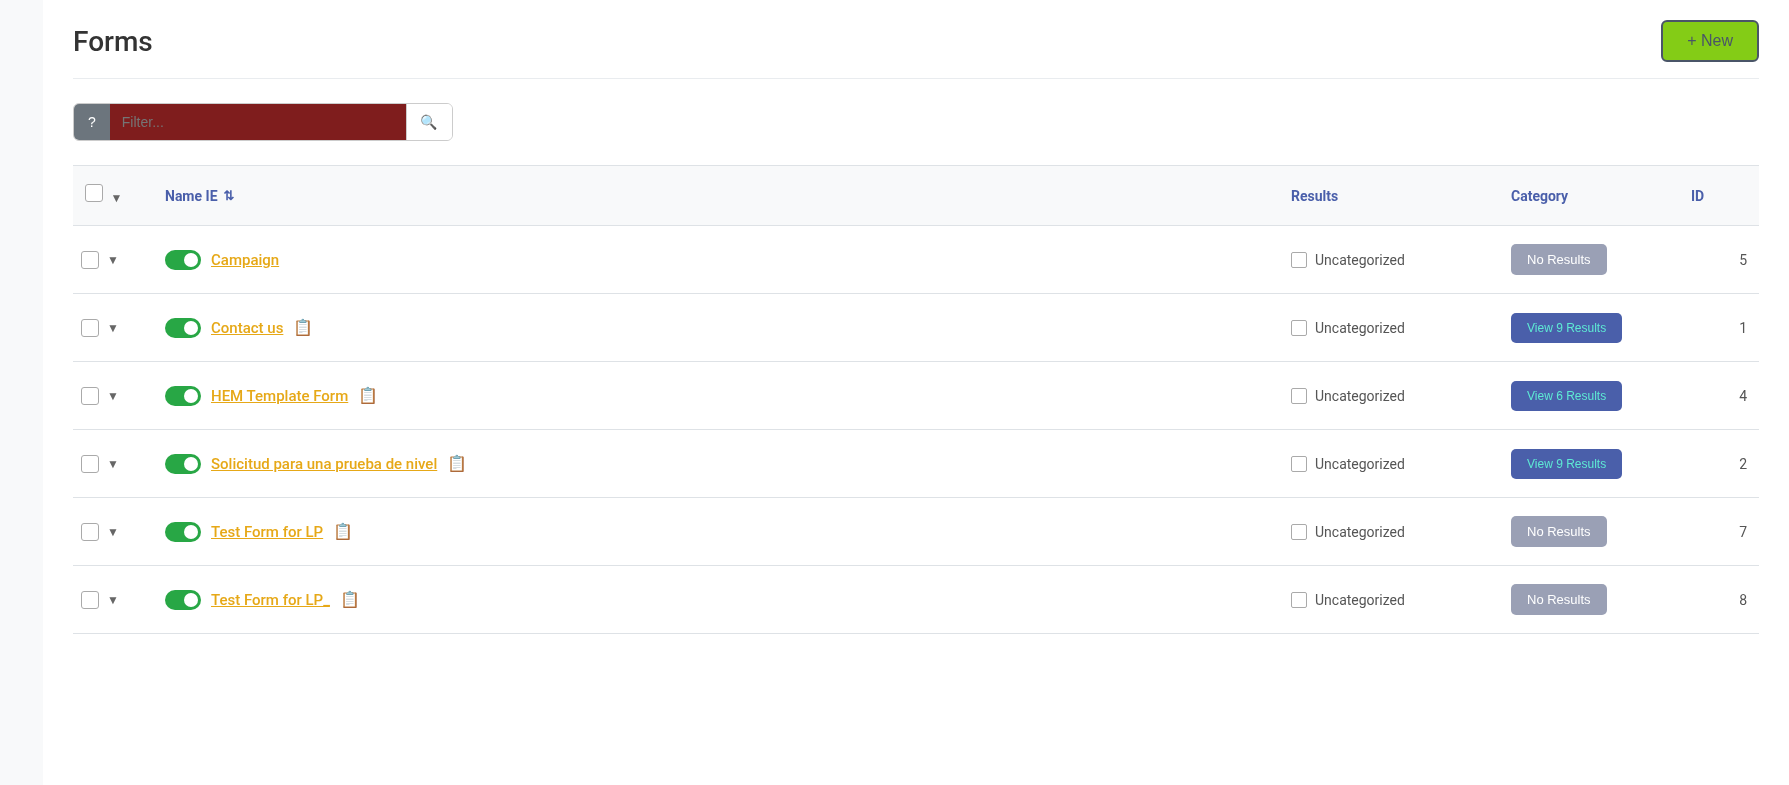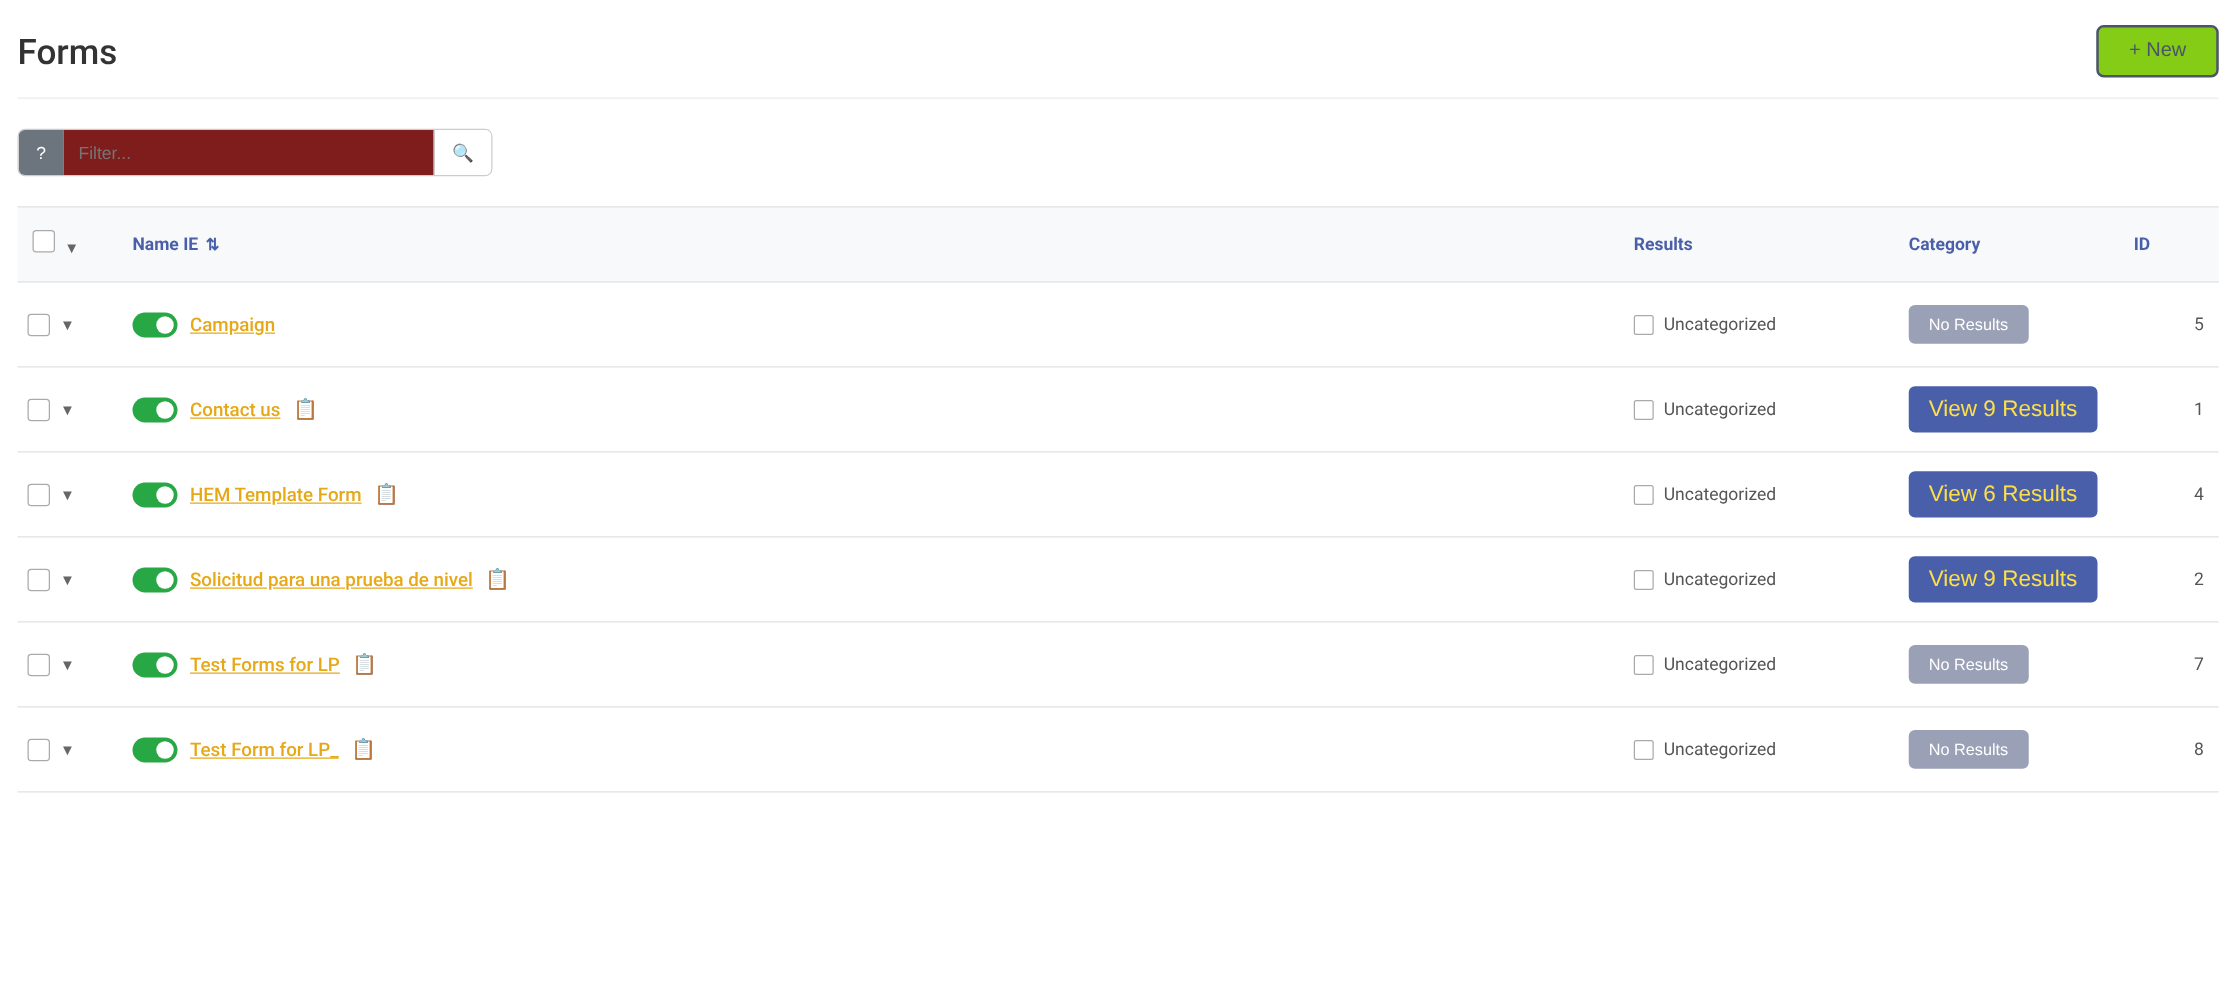--- a/index.html
+++ b/index.html
@@ -5,21 +5,22 @@
     * { box-sizing: border-box; margin: 0; padding: 0; }
     body {
       font-family: -apple-system, BlinkMacSystemFont, 'Segoe UI', Roboto, sans-serif;
       background: #f8f9fa;
       color: #333;
       min-height: 785px;
     }
     .page {
       background: #fff;
       min-height: 785px;
-      padding: 20px 14px;
+      padding: 20px 30px;
+      margin-left: 43px;
     }
     .page-header {
       display: flex;
       align-items: center;
       justify-content: space-between;
       margin-bottom: 24px;
       padding-bottom: 16px;
       border-bottom: 1px solid #e9ecef;
     }
     .page-title {
@@ -217,25 +218,25 @@
       border: none;
       border-radius: 5px;
       padding: 8px 16px;
       font-size: 13px;
       font-weight: 400;
       cursor: pointer;
       white-space: nowrap;
     }
     .btn-view-results {
       background: #4a5faa;
-      color: #fde047;
+      color: #5eead4;
       border: none;
       border-radius: 5px;
       padding: 8px 16px;
-      font-size: 18px;
+      font-size: 12px;
       font-weight: 500;
       cursor: pointer;
       white-space: nowrap;
     }
     .id-cell {
       padding: 0 12px;
       font-size: 14px;
       color: #555;
       text-align: right;
     }
@@ -368,21 +369,21 @@
         <div class="table-row">
       <div class="row-controls">
         <input type="checkbox" class="row-checkbox" style="">
         <button class="row-dropdown">▼</button>
       </div>
       <div class="name-cell">
         <label class="toggle">
           <input type="checkbox" checked="" style="">
           <span class="toggle-slider"></span>
         </label>
-        <a class="form-name-link">Test Forms for LP</a>
+        <a class="form-name-link">Test Form for LP</a>
         <span class="copy-icon">📋</span>
       </div>
       <div class="category-cell">
         <input type="checkbox" class="category-checkbox" style="">
         <span>Uncategorized</span>
       </div>
       <div class="results-cell">
         <button class="btn-no-results">No Results</button>
       </div>
       <div class="id-cell">7</div>

